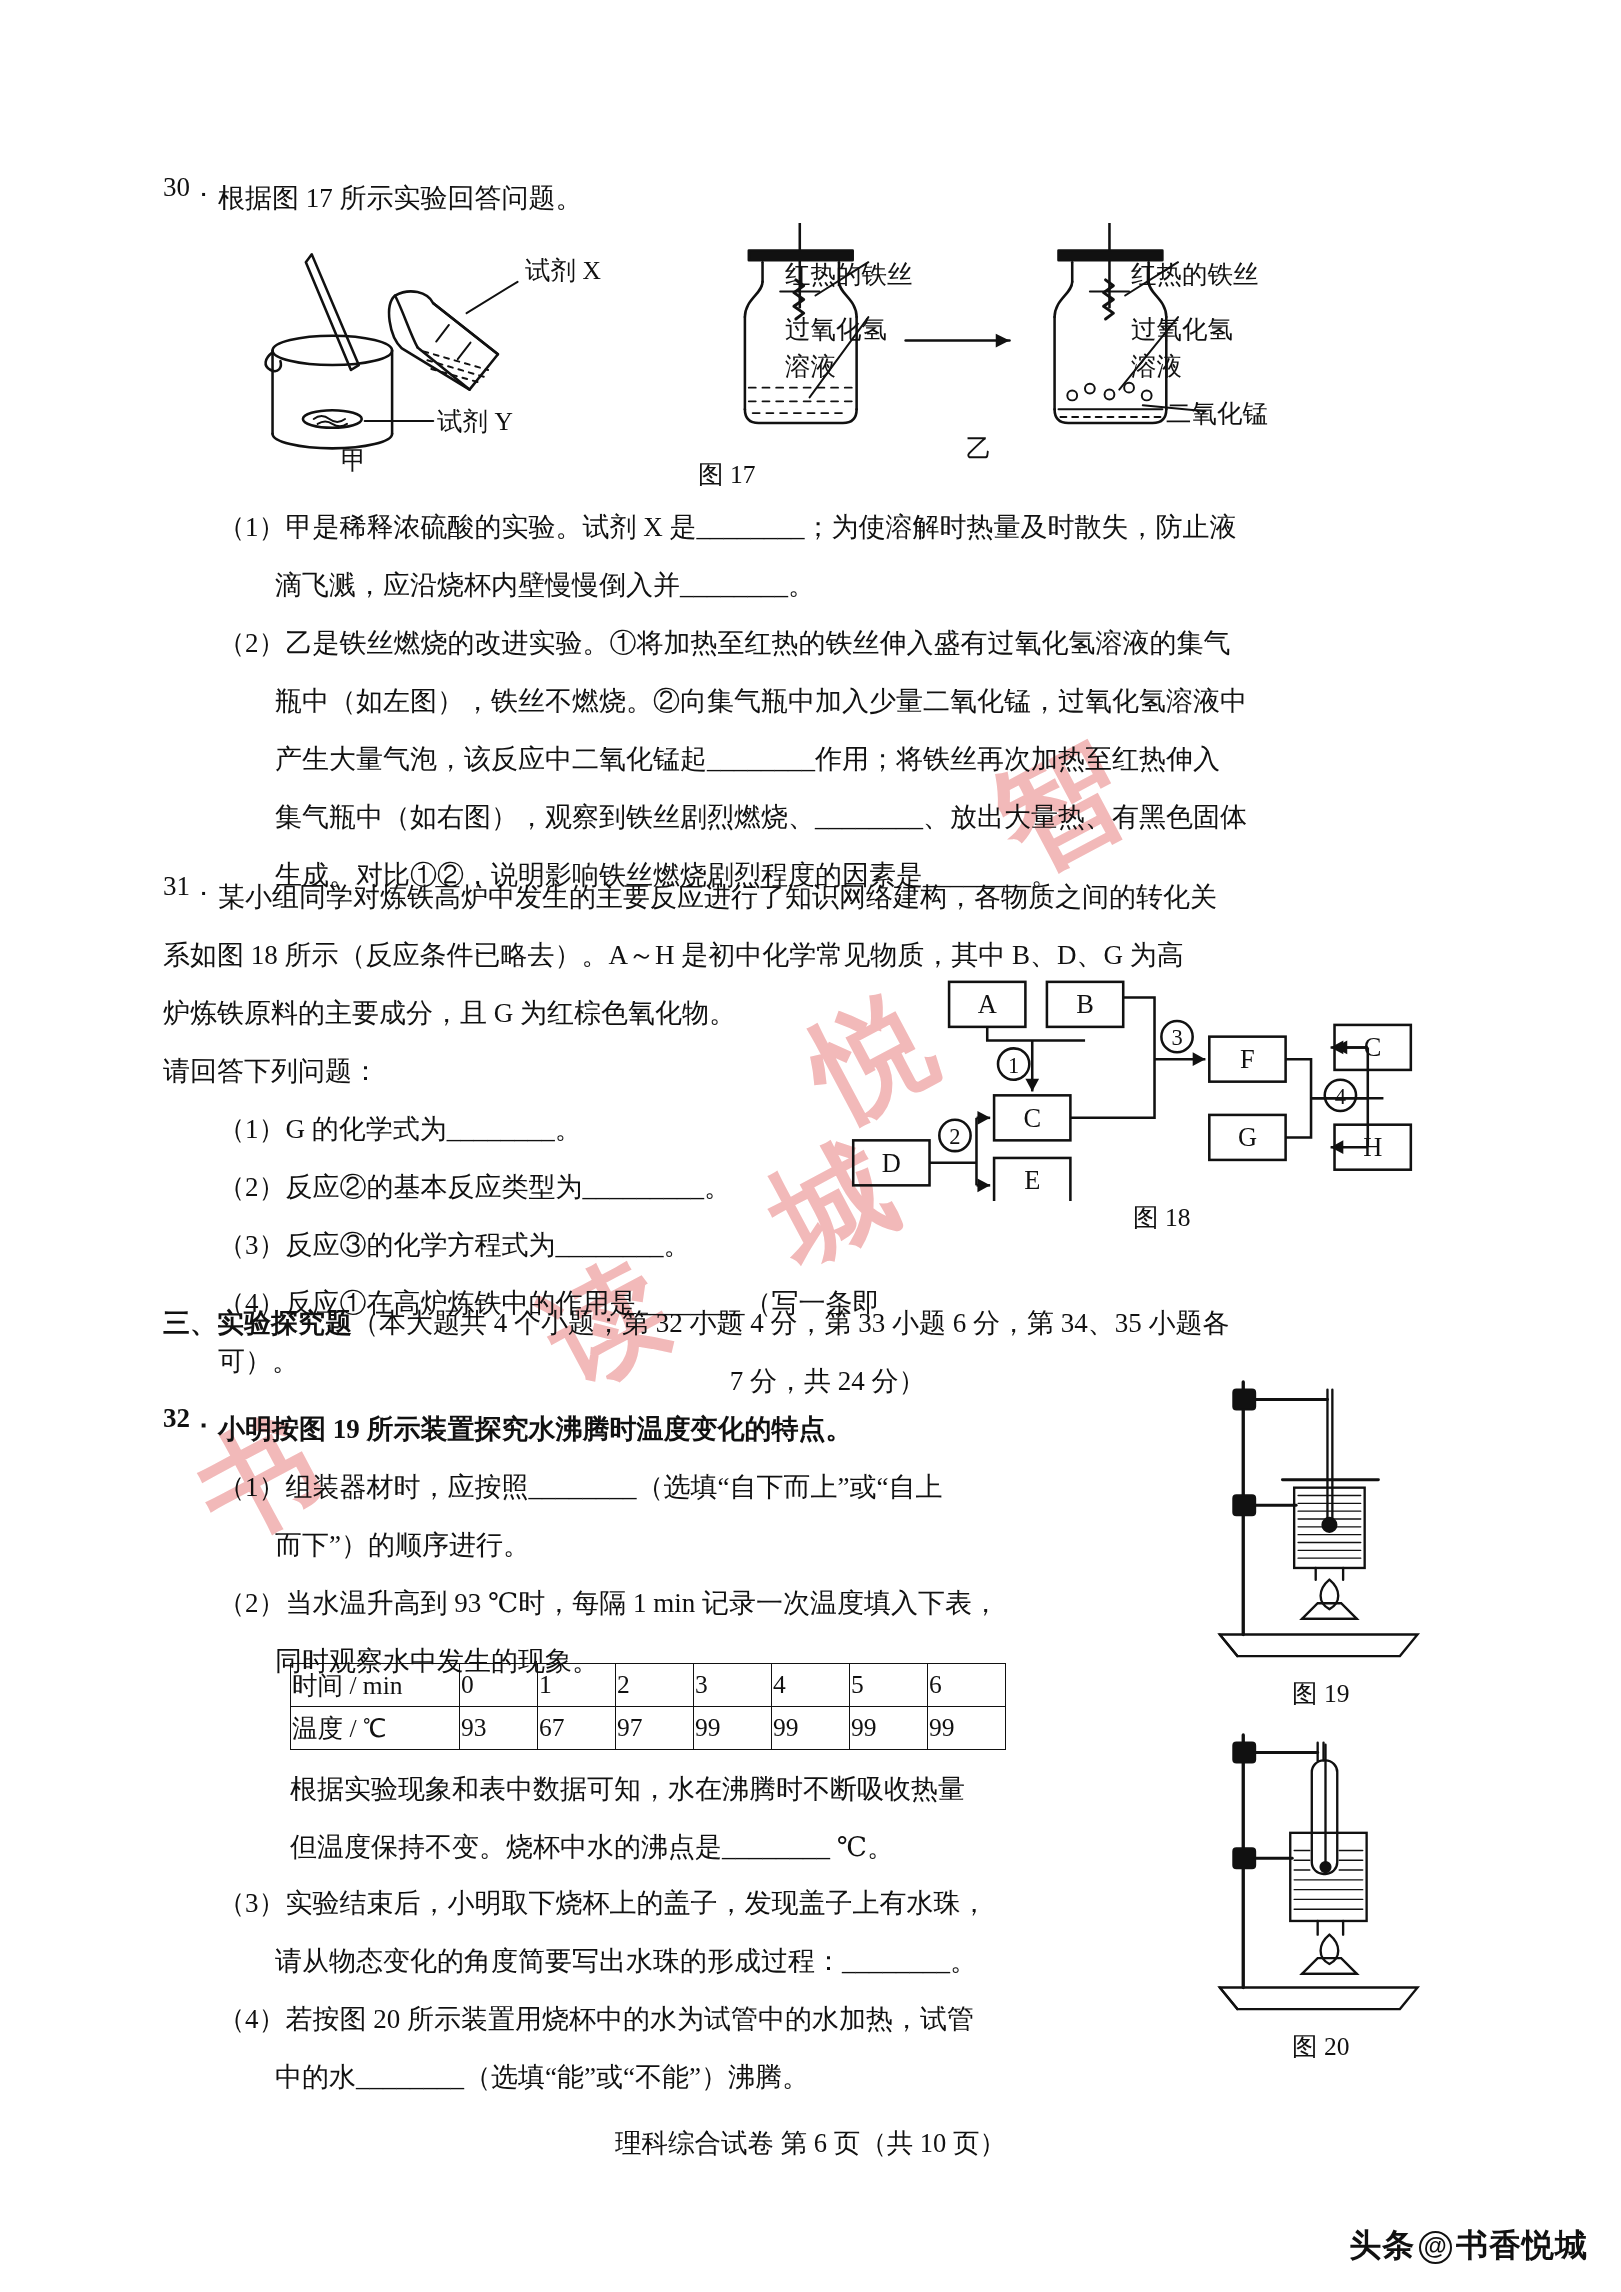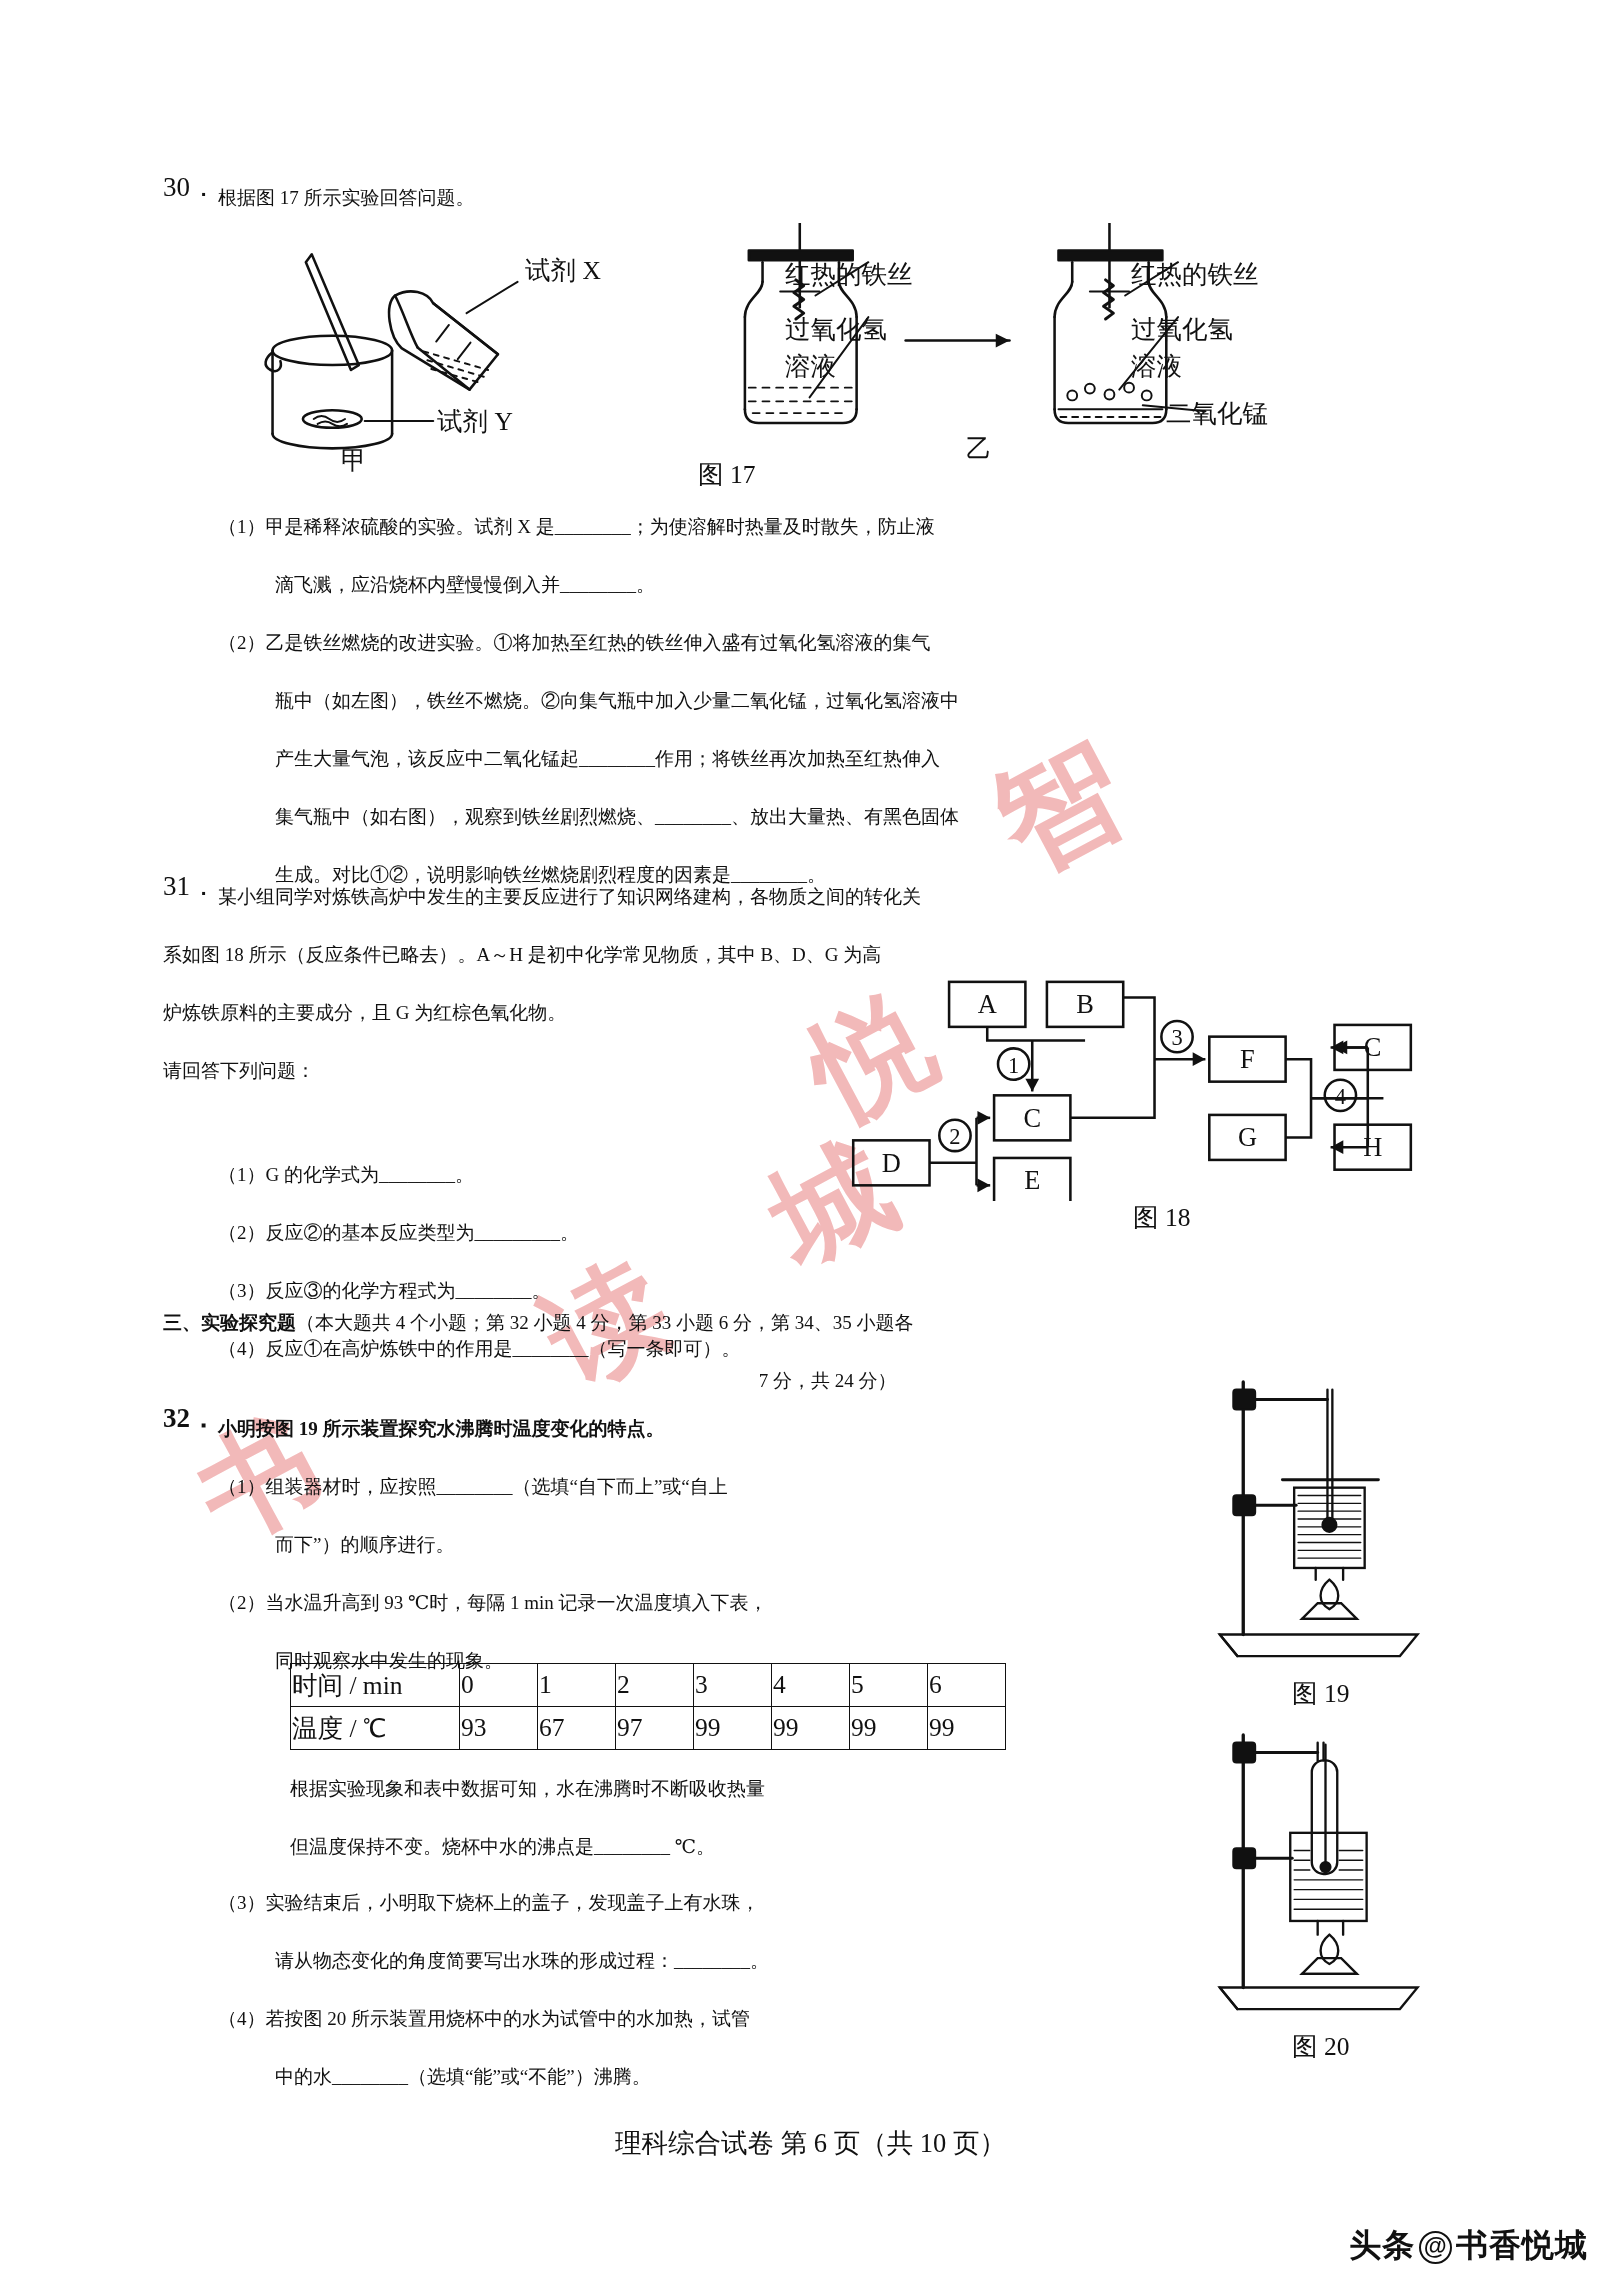--- a/index.html
+++ b/index.html
@@ -17,21 +17,21 @@
   
   .wm { position:absolute; color:#f2b9b9; font-weight:700; pointer-events:none;
         font-family:"Liberation Serif", serif; user-select:none; }
   .wm1 { left:1000px; top:725px; font-size:123px; transform:rotate(-28deg); }
   .wm2 { left:814px;  top:980px; font-size:116px; transform:rotate(-28deg); }
   .wm3 { left:774px;  top:1127px; font-size:116px; transform:rotate(-28deg); }
   .wm4 { left:549px;  top:1245px; font-size:116px; transform:rotate(-28deg); }
   .wm5 { left:201px;  top:1402px; font-size:116px; transform:rotate(-28deg); }
 
   .qnum { position:absolute; font-size:27px; }
-  .qbody { position:absolute; font-size:19px; line-height:58px; }
+  .qbody { position:absolute; font-size:27px; line-height:58px; }
 
   
   .fig-svg { position:absolute; }
 
   
   table.datatable { position:absolute; border-collapse:collapse; font-size:25.5px; }
   table.datatable td { border:1.6px solid #111; text-align:left; height:43px;
         font-family:"Liberation Serif", serif; }
   table.datatable td.hd { width:169px; }
   table.datatable td.cv { width:78px; }
@@ -178,21 +178,21 @@
   </div>
 
   <div class="qnum" style="left:163px; top:868px;">31．</div>
   <div class="qbody" style="left:218px; top:868px; width:1215px;">
     <div>某小组同学对炼铁高炉中发生的主要反应进行了知识网络建构，各物质之间的转化关</div>
     <div style="margin-left:-55px;">系如图 18 所示（反应条件已略去）。A～H 是初中化学常见物质，其中 B、D、G 为高</div>
     <div style="margin-left:-55px;">炉炼铁原料的主要成分，且 G 为红棕色氧化物。</div>
     <div style="margin-left:-55px;">请回答下列问题：</div>
   </div>
 
-  <div class="qbody" style="left:218px; top:1146px; width:686px;">
+  <div class="qbody" style="left:218px; top:1100px; width:686px;">
     <div><span>（1）</span><span>G 的化学式为________。</span></div>
     <div><span>（2）</span><span>反应②的基本反应类型为_________。</span></div>
     <div><span>（3）</span><span>反应③的化学方程式为________。</span></div>
     <div><span>（4）</span><span>反应①在高炉炼铁中的作用是________（写一条即可）。</span></div>
   </div>
 
   <svg class="fig-svg" style="left:839px; top:976px;" width="588" height="225" viewBox="0 0 600 230">
     <g stroke="#111" fill="none" stroke-width="2.6">
 
       <rect x="112" y="6" width="78" height="46"></rect>

